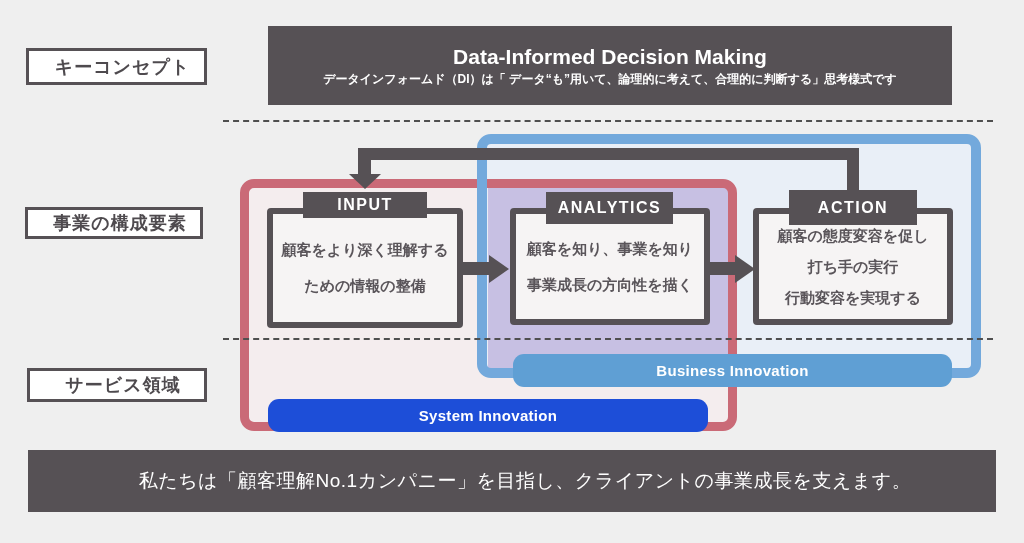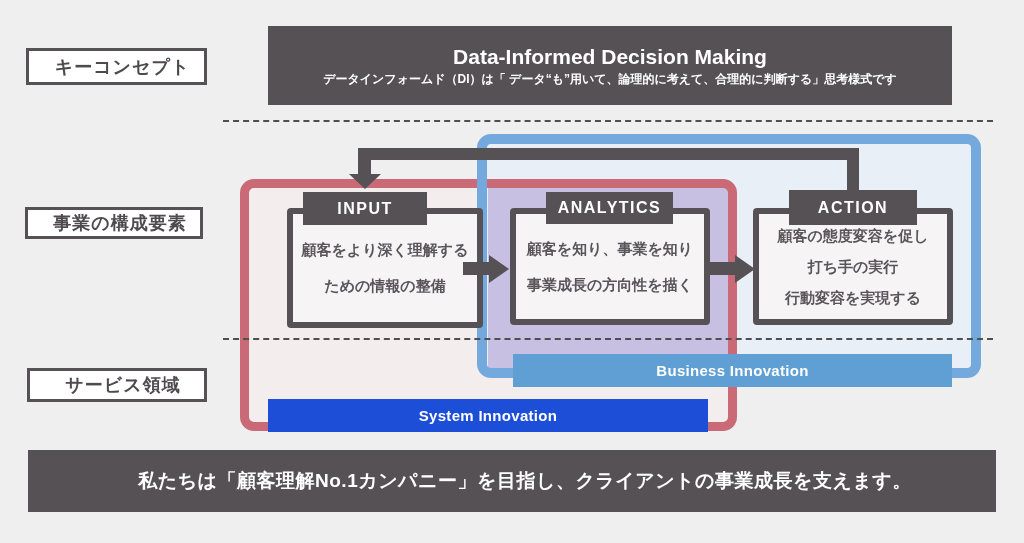--- a/index.html
+++ b/index.html
@@ -26,21 +26,21 @@
   .pink-fill{background:#f4edee;}
   .blue-fill{background:#e9eff7;}
   .purple-fill{background:#c7c0e3;}
 
   
   .pink-region{border:9px solid #ca6a77;border-radius:14px;background:transparent;}
   .blue-region{border:10px solid #73a9dc;border-radius:14px;background:transparent;}
 
   
   .bar{color:#ffffff;font-size:15px;font-weight:700;display:flex;align-items:center;
-    justify-content:center;border-radius:0;letter-spacing:.3px;}
+    justify-content:center;border-radius:11px;letter-spacing:.3px;}
   .bar.system{background:#1d4ed8;}
   .bar.business{background:#5f9fd4;}
 
   
   .dark{background:#565155;}
   .fb-head{width:0;height:0;border-left:16px solid transparent;border-right:16px solid transparent;
     border-top:15px solid #565155;}
 
   
   .step-box{background:#f6f4f4;border:6px solid #565155;border-radius:4px;
@@ -48,21 +48,21 @@
   .step-box .line{color:#5a555a;font-size:15px;font-weight:600;line-height:36px;white-space:nowrap;}
   .step-label{background:#565155;color:#ffffff;font-size:16px;font-weight:700;
     display:flex;align-items:center;justify-content:center;letter-spacing:1.5px;}
 
   
   .flow-shaft{background:#565155;}
   .flow-head{width:0;height:0;border-top:14px solid transparent;border-bottom:14px solid transparent;
     border-left:20px solid #565155;}
 
   
-  .banner{background:#565155;color:#ffffff;font-size:19px;font-weight:700;
+  .banner{background:#565155;color:#ffffff;font-size:19px;font-weight:400;
     display:flex;align-items:center;justify-content:center;letter-spacing:.5px;padding-left:26px;}
 </style>
 </head>
 <body>
 
 <div id="canvas">
 
   <div class="abs pink-fill" style="left:249px;top:188px;width:479px;height:234px;"></div>
   <div class="abs blue-fill" style="left:487px;top:144px;width:485px;height:224px;"></div>
   <div class="abs purple-fill" style="left:488px;top:188px;width:240px;height:180px;"></div>
@@ -78,25 +78,25 @@
   </div>
   <div class="abs bar system" style="left:268px;top:399px;width:440px;height:33px;">
     <span>System Innovation</span>
   </div>
 
   <div class="abs dark" style="left:358px;top:148px;width:501px;height:12px;"></div>
   <div class="abs dark" style="left:847px;top:148px;width:12px;height:45px;"></div>
   <div class="abs dark" style="left:358px;top:148px;width:13px;height:27px;"></div>
   <div class="abs fb-head" style="left:349px;top:174px;"></div>
 
-  <div class="abs step-box" style="left:267px;top:208px;width:196px;height:120px;margin-left:20px;">
+  <div class="abs step-box" style="left:267px;top:208px;width:196px;height:120px;">
     <div class="line">顧客をより深く理解する</div>
     <div class="line">ための情報の整備</div>
   </div>
-  <div class="abs step-label" style="left:303px;top:192px;width:124px;height:33px;">
+  <div class="abs step-label" style="left:303px;top:192px;width:124px;height:26px;">
     <span>INPUT</span>
   </div>
 
   <div class="abs flow-shaft" style="left:463px;top:262px;width:26px;height:13px;"></div>
   <div class="abs flow-head" style="left:489px;top:255px;"></div>
 
   <div class="abs step-box" style="left:510px;top:208px;width:200px;height:117px;">
     <div class="line">顧客を知り、事業を知り</div>
     <div class="line">事業成長の方向性を描く</div>
   </div>

